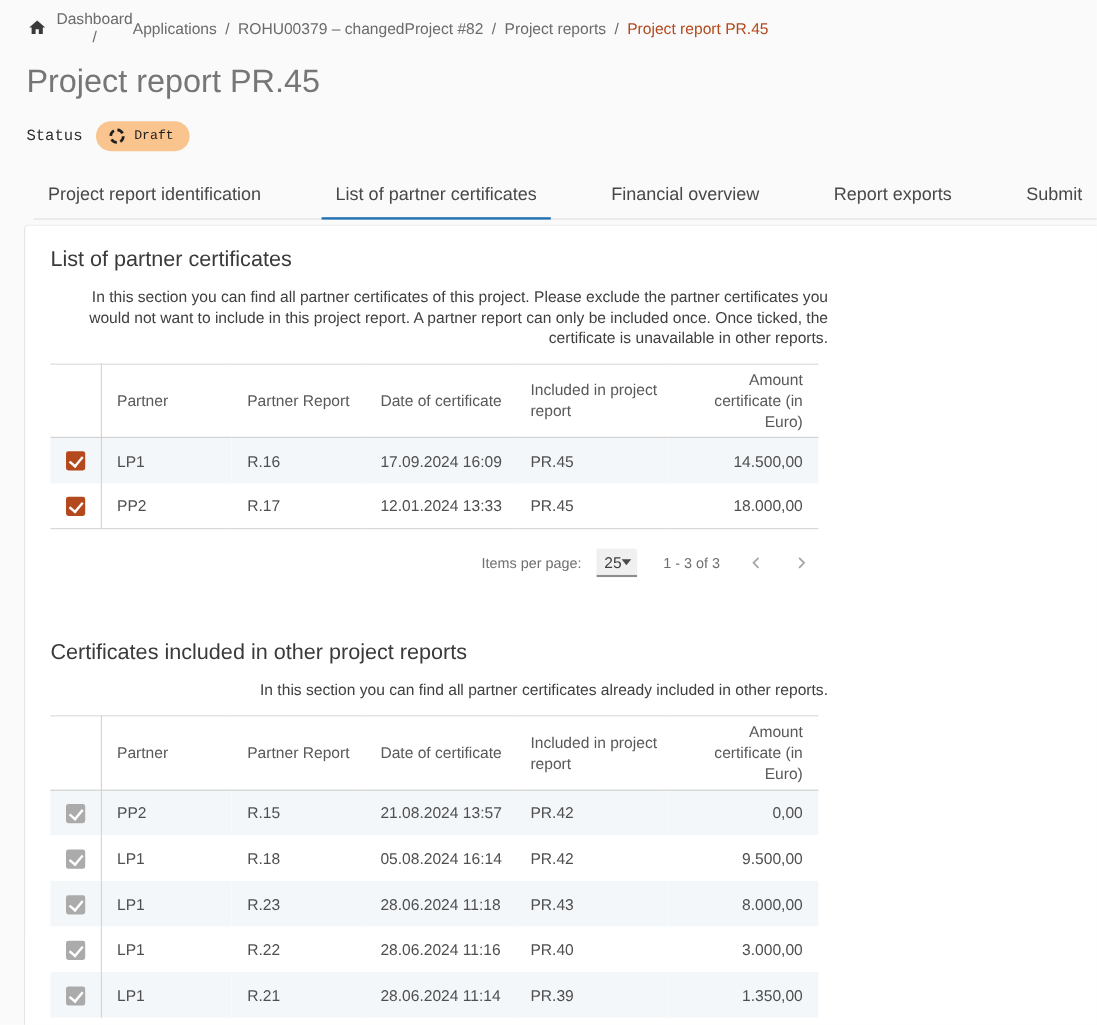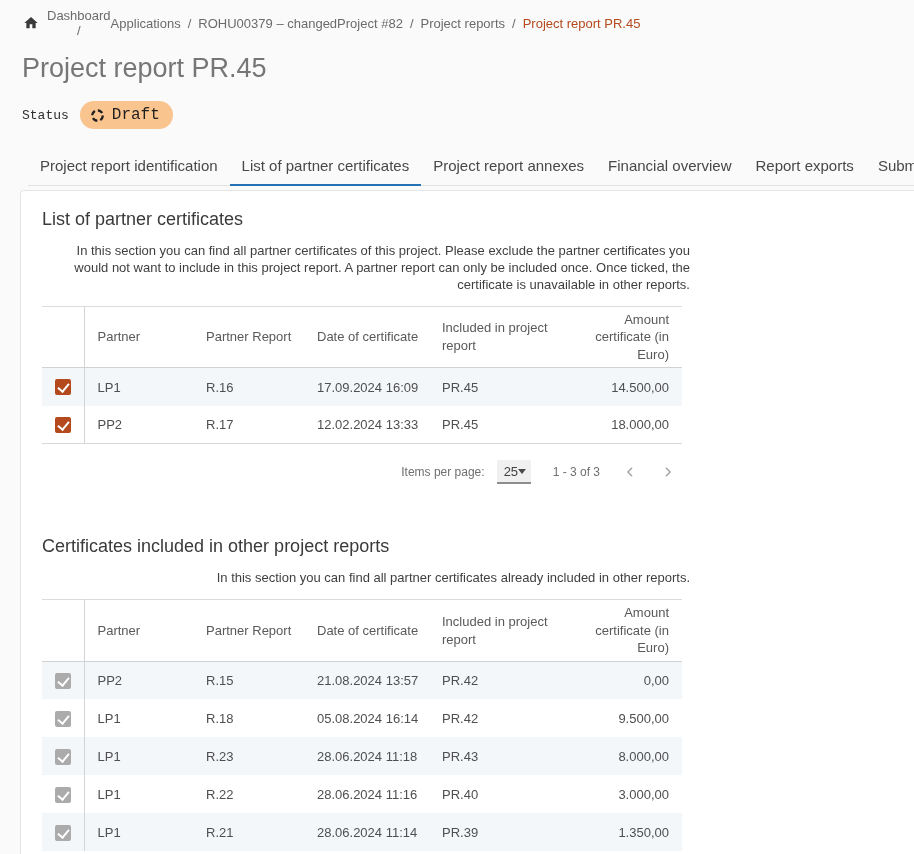--- a/index.html
+++ b/index.html
@@ -13,21 +13,21 @@
   
   .breadcrumb { display:flex; align-items:center; padding:8px 0 0 23px; font-size:13px; color:#6b6b6b; }
   .breadcrumb .home { display:inline-flex; margin-right:8px; cursor:pointer; }
   .breadcrumb .crumb { cursor:pointer; white-space:nowrap; }
   .breadcrumb .sep { padding:0 7px; color:#6b6b6b; }
   .breadcrumb .current { color:#b3491d; white-space:nowrap; }
   
   .page-title { margin:15px 0 0 22px; font-size:27px; font-weight:400; color:#767676; }
   .status-row { display:flex; align-items:center; margin:17px 0 0 22px; font-size:13px; color:#2e2e2e;font-family:Liberation Mono, monospace; }
   .status-badge { display:inline-flex; align-items:center; gap:7px; margin-left:11px;
-    background:#f9c48e; border-radius:14px; padding:5px 13px 5px 10px; color:#1f1f1f; font-size:16px; }
+    background:#f9c48e; border-radius:14px; padding:5px 13px 5px 10px; color:#1f1f1f; font-size:11px; }
   
   .tabbar { display:flex; justify-content:space-between; align-items:flex-end;
     margin:20px 0 0 28px; border-bottom:1px solid #e2e2e2; }
   .tab { padding:8px 12px 11px; font-size:15px; color:#484848; cursor:pointer;
     position:relative; white-space:nowrap; }
   .tab.active::after { content:""; position:absolute; left:0; right:0; bottom:-1px; height:2px; background:#2272b5; }
   
   .card { margin:4px 0 0 20px; background:#fff; border:1px solid #e5e5e5; border-right:none;
     border-radius:4px 0 0 0; padding:18px 20px 60px 21px; min-height:720px; }
   .section-title { margin:0; font-size:18px; font-weight:400; color:#3a3a3a; }
@@ -115,23 +115,20 @@
 <div class="tabbar">
 
     <div class="tab">
       <span>Project report identification</span>
     </div>
 
     <div class="tab active">
       <span>List of partner certificates</span>
     </div>
 
-    <div class="tab">
-      <span>Project report annexes</span>
-    </div>
 
     <div class="tab">
       <span>Financial overview</span>
     </div>
 
     <div class="tab">
       <span>Report exports</span>
     </div>
 
     <div class="tab">
@@ -172,21 +169,21 @@
           <td>R.16</td>
           <td>17.09.2024 16:09</td>
           <td>PR.45</td>
           <td class="amount">14.500,00</td>
         </tr>
 
         <tr>
           <td class="cb"><span class="checkbox checked"></span></td>
           <td>PP2</td>
           <td>R.17</td>
-          <td>12.02.2024 13:33</td>
+          <td>12.01.2024 13:33</td>
           <td>PR.45</td>
           <td class="amount">18.000,00</td>
         </tr>
       </tbody>
   </table>
 
   <div class="paginator">
     <span>Items per page:</span>
     <span class="page-size">
       <span>25</span>

